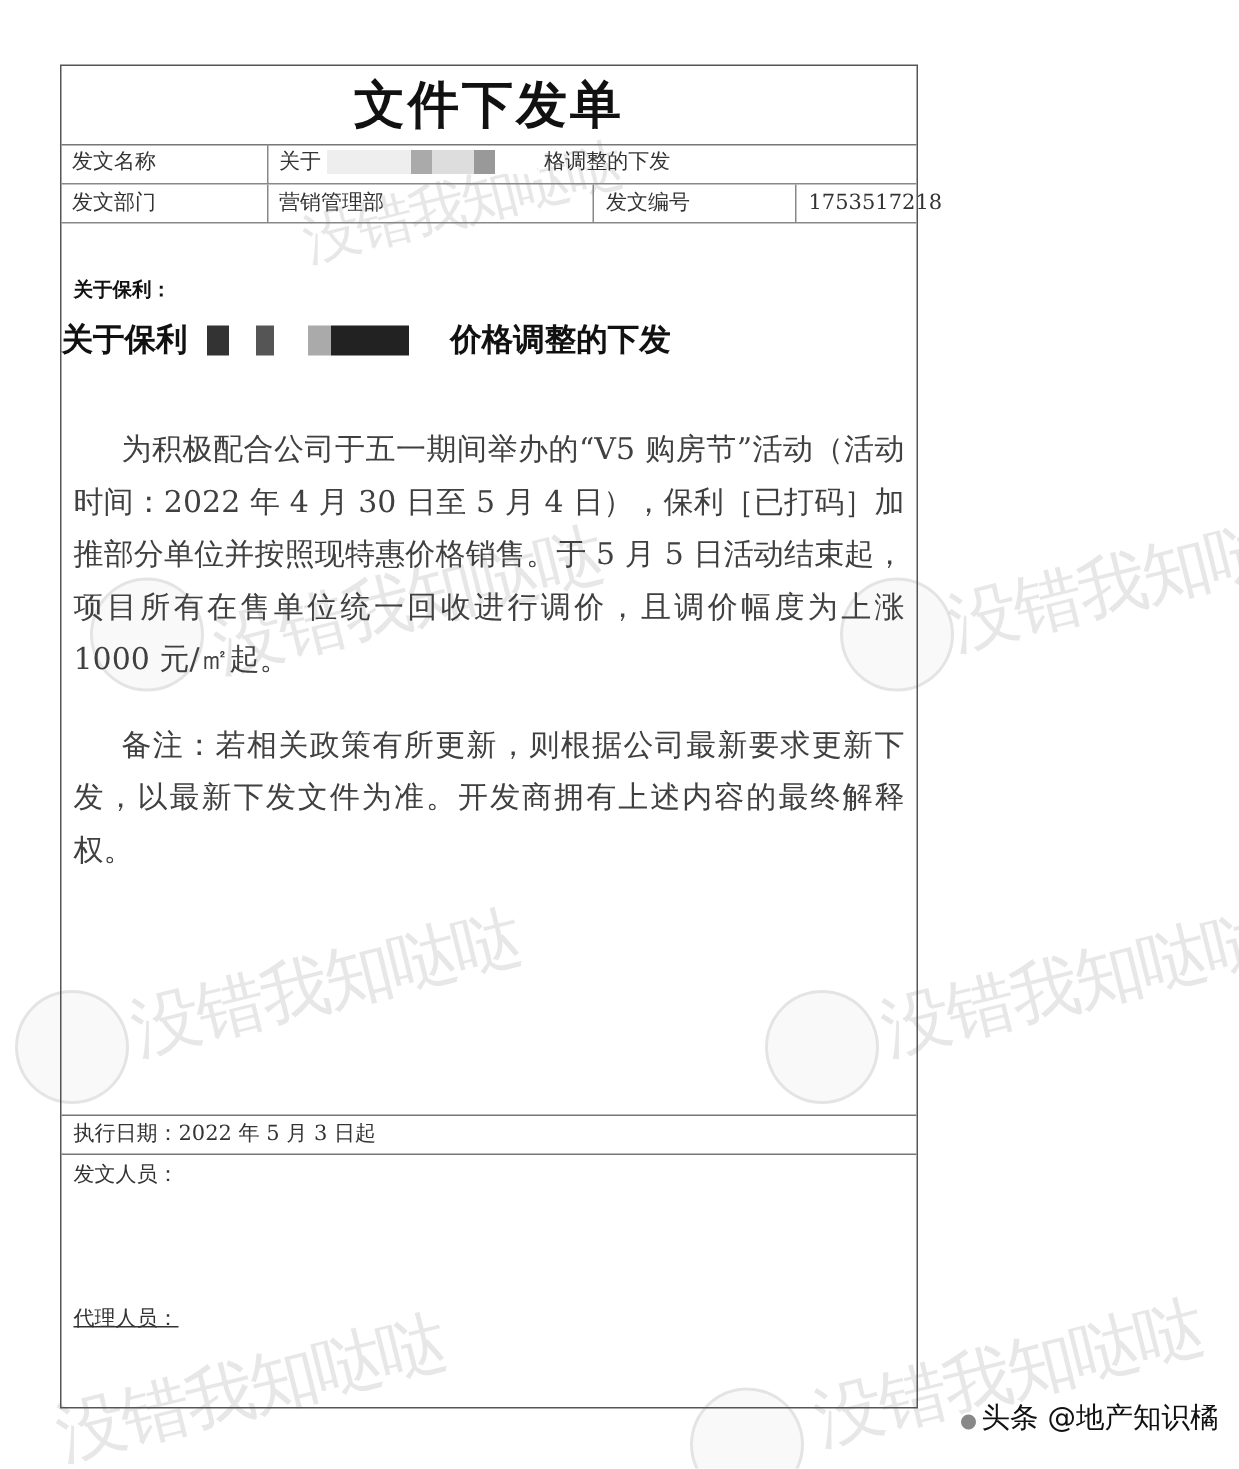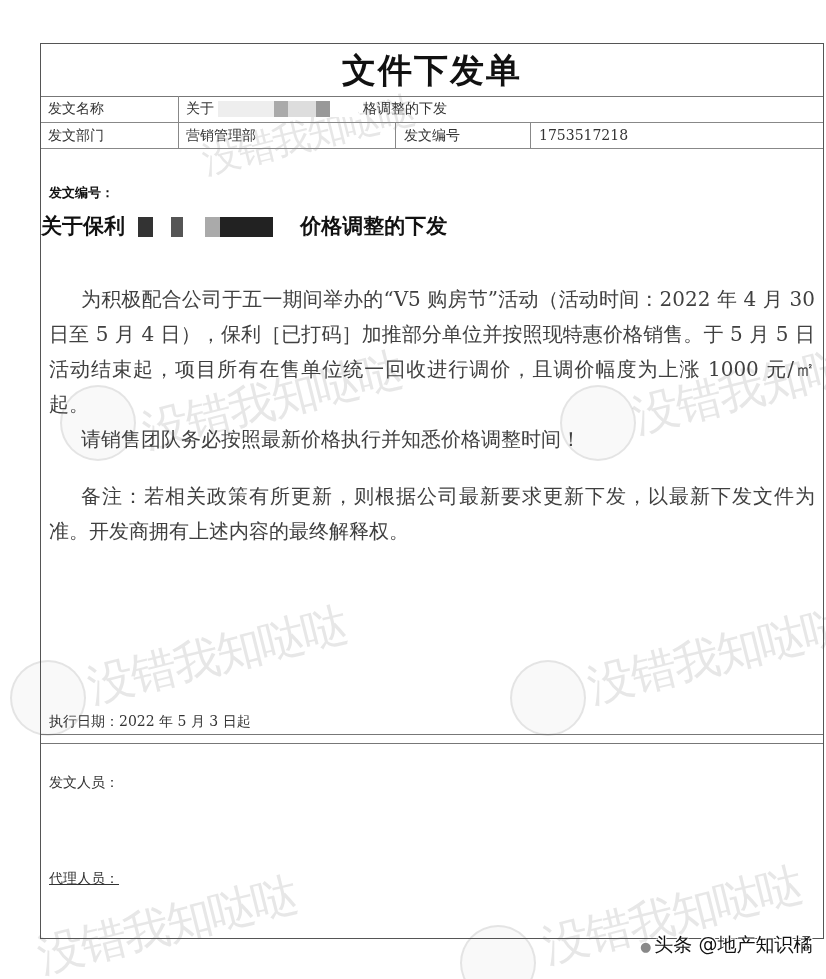--- a/index.html
+++ b/index.html
@@ -1,21 +1,21 @@
 <!DOCTYPE html>
 <html><head>
 <meta charset="utf-8">
 <style>
   html, body { margin: 0; padding: 0; }
   body {
     width: 826px; height: 979px; background: #ffffff; position: relative; overflow: hidden;
     font-family: "DejaVu Serif", "Liberation Serif", serif; color: #222;
   }
   .sheet {
-    position: absolute; left: 40px; top: 43px; width: 784px; height: 896px;
+    position: absolute; left: 40px; top: 43px; width: 572px; height: 896px;
     border: 1.5px solid #555; box-sizing: border-box;
   }
   .title-row {
     position: absolute; left: 0; top: 0; width: 100%; height: 52px;
     border-bottom: 1.5px solid #777; text-align: center;
   }
   .title-row .title {
     font-family: "DejaVu Sans", "Liberation Sans", sans-serif;
     font-size: 34px; font-weight: bold; line-height: 52px; letter-spacing: 2px; color: #111;
   }
@@ -41,21 +41,21 @@
     font-family: Liberation Mono, monospace; font-size: 21px; font-weight: bold; color: #111;
   }
   .body-text {
     position: absolute; left: 8px; right: 8px; top: 106px;
     font-size: 20px; line-height: 35px; color: #404040; text-align: justify;
   }
   .body-text p { margin: 0; }
   .indent { text-indent: 32px; }
   .gap { height: 22px; }
   .exec-row {
-    position: absolute; left: 0; top: 664px; width: 100%; height: 27px;
+    position: absolute; left: 0; top: 699px; width: 100%; height: 27px;
     border-bottom: 1.5px solid #777; box-sizing: border-box;
     font-size: 14px; line-height: 27px; padding-left: 8px; color: #333;
   }
   .sign-area { position: absolute; left: 0; top: 726px; width: 100%; height: 170px; }
   .sign-label { position: absolute; left: 8px; font-size: 14px; color: #333; }
   .watermark {
     position: absolute; font-family: "DejaVu Sans", "Liberation Sans", sans-serif;
     font-size: 46px; color: rgba(170,170,170,0.28); transform: rotate(-14deg);
     pointer-events: none; letter-spacing: -2px; white-space: nowrap; font-weight: 200;
   }
@@ -102,29 +102,28 @@
     </div>
     <div class="info-row">
       <div class="cell c2">营销管理部</div>
       <div class="cell c1">发文部门</div>
       <div class="cell c3">发文编号</div>
       <div class="cell c4">1753517218</div>
     </div>
   </div>
 
   <div class="content-area">
-    <div class="content-label">发文编号：</div>
+    <div class="content-label">关于保利：</div>
     <div class="doc-heading">
       <span>关于保利</span>
       <span class="redact" style="width:150px;height:20px;background:linear-gradient(90deg,#333 0 10%,#fff 10% 22%,#555 22% 30%,#fff 30% 45%,#aaa 45% 55%,#222 55% 90%,#fff 90%);"></span>
       <span>价格调整的下发</span>
     </div>
     <div class="body-text">
       <p class="indent">为积极配合公司于五一期间举办的“V5 购房节”活动（活动时间：2022 年 4 月 30 日至 5 月 4 日），保利［已打码］加推部分单位并按照现特惠价格销售。于 5 月 5 日活动结束起，项目所有在售单位统一回收进行调价，且调价幅度为上涨 1000 元/㎡起。</p>
-      <p class="indent">请销售团队务必按照最新价格执行并知悉价格调整时间！</p>
       <div class="gap"></div>
       <p class="indent">备注：若相关政策有所更新，则根据公司最新要求更新下发，以最新下发文件为准。开发商拥有上述内容的最终解释权。</p>
     </div>
   </div>
 
   <div class="exec-row">执行日期：2022 年 5 月 3 日起</div>
 
   <div class="sign-area">
     <div class="sign-label" style="top:4px;">发文人员：</div>
     <div class="sign-label" style="top:100px;text-decoration:underline;">代理人员：</div>

